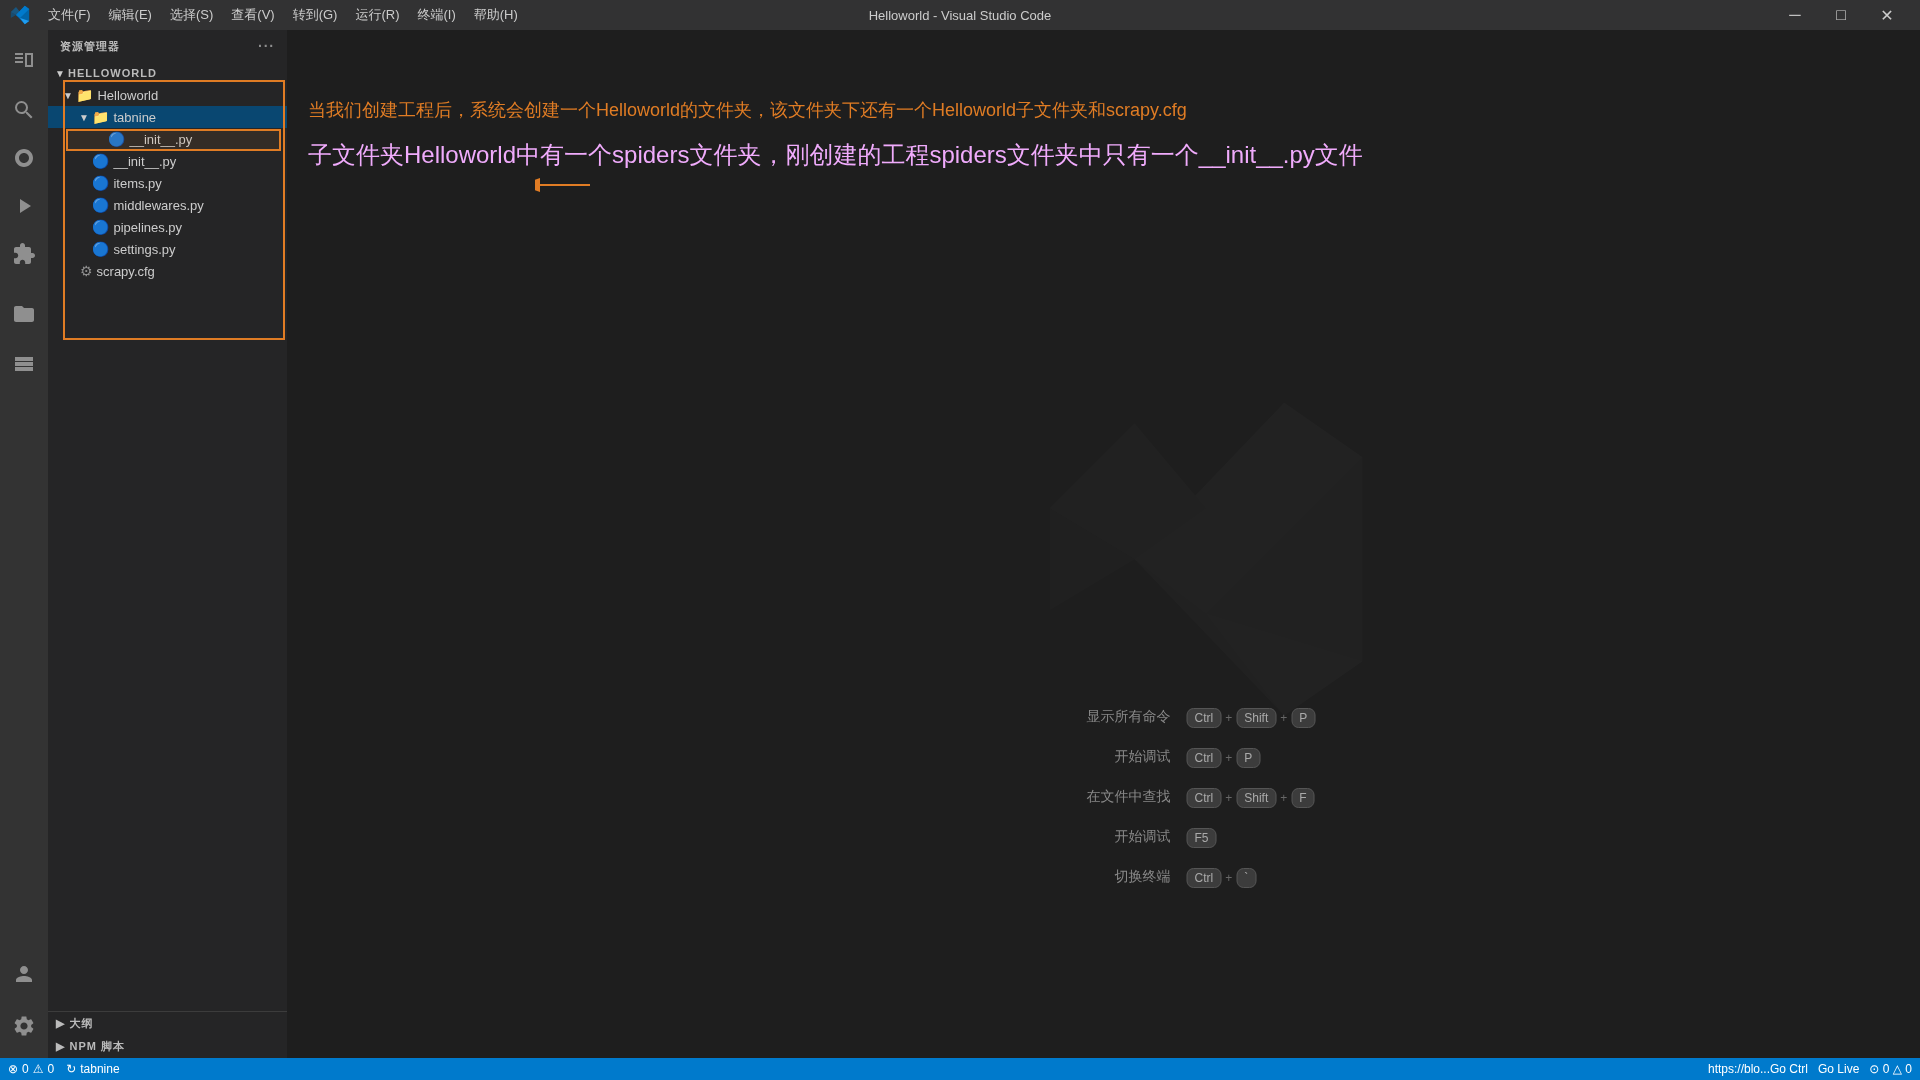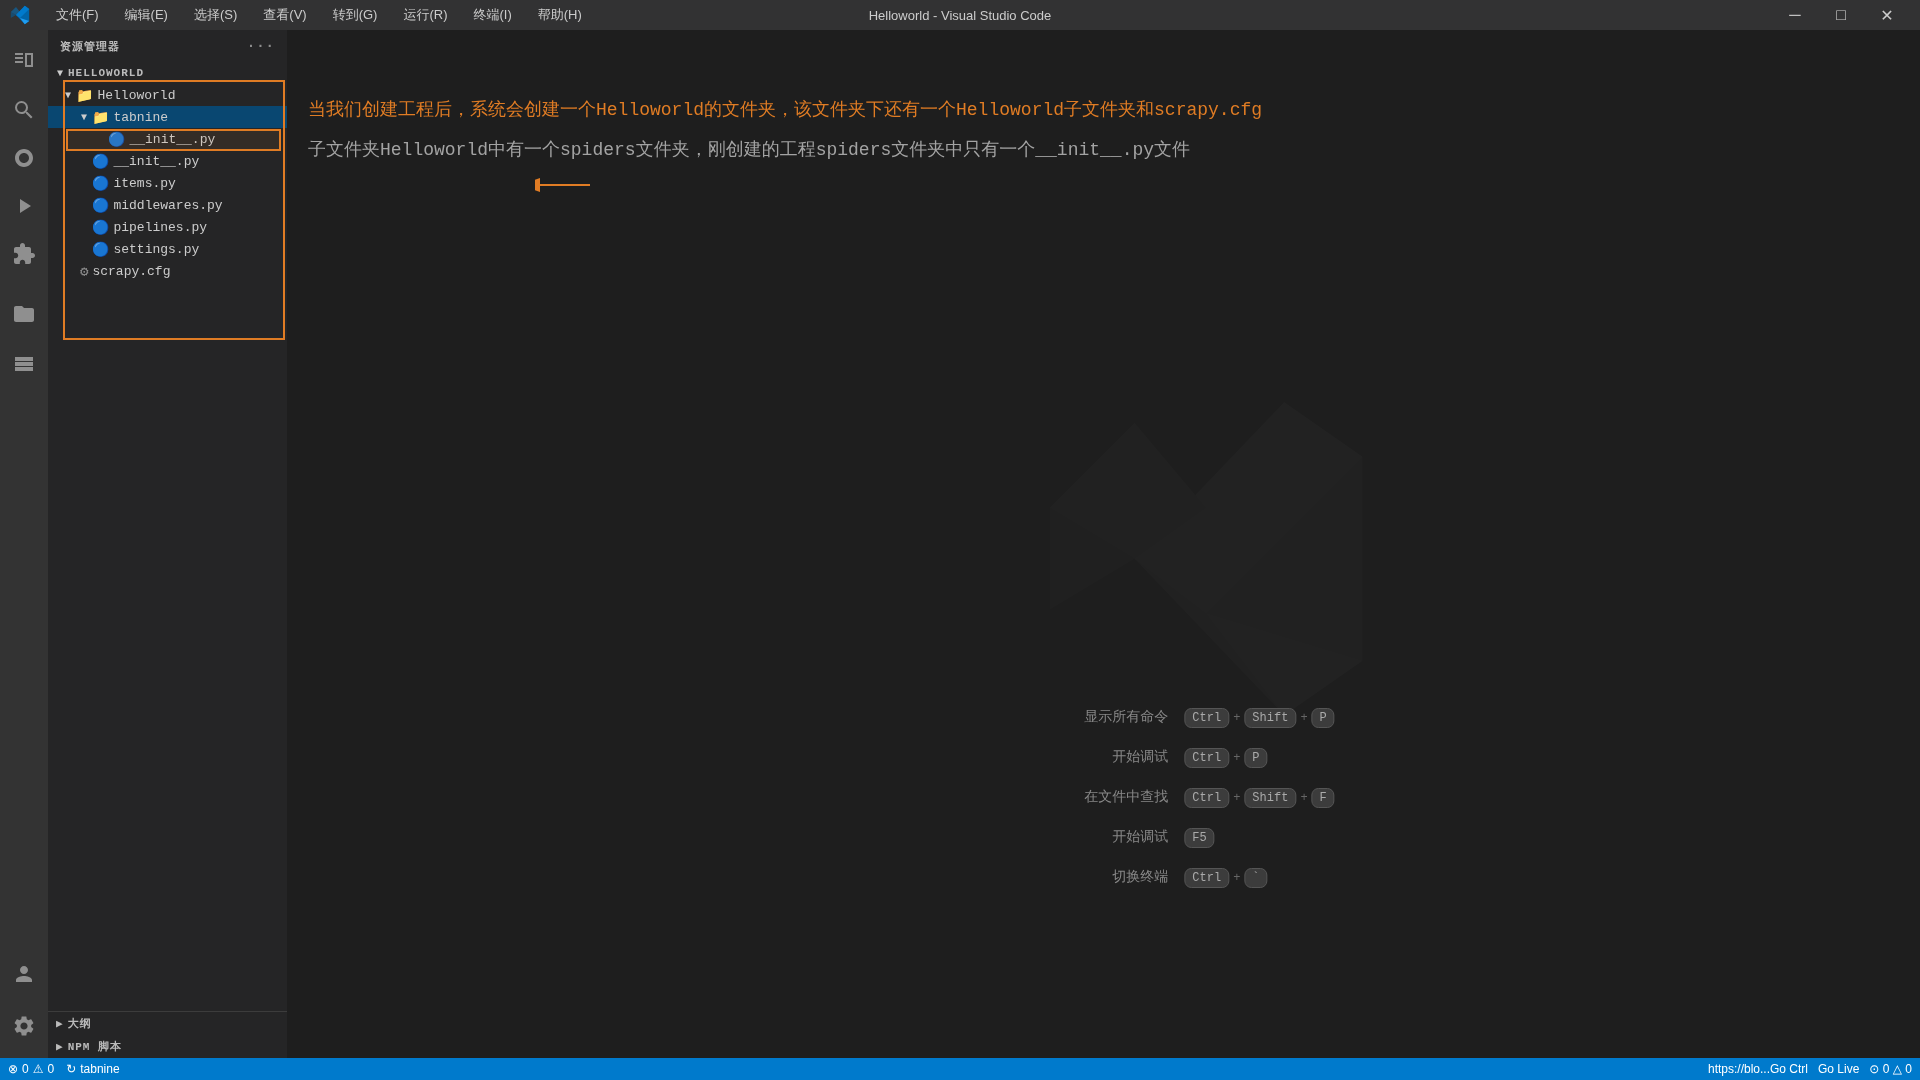--- a/index.html
+++ b/index.html
@@ -20,21 +20,21 @@
       background: #323233;
       display: flex;
       align-items: center;
       justify-content: space-between;
       padding: 0 10px;
       flex-shrink: 0;
     }
     .titlebar-menu {
       display: flex;
       align-items: center;
-      gap: 10px;
+      gap: 2px;
     }
     .titlebar-logo {
       width: 20px;
       height: 20px;
       margin-right: 8px;
     }
     .menu-item {
       padding: 2px 8px;
       font-size: 13px;
       color: #cccccc;
@@ -63,21 +63,20 @@
       font-size: 16px;
       color: #cccccc;
       cursor: pointer;
     }
 
     
     .main-layout {
       display: flex;
       flex: 1;
       overflow: hidden;
-      font-family: Liberation Mono, monospace;
     }
 
     
     .activity-bar {
       width: 48px;
       background: #333333;
       display: flex;
       flex-direction: column;
       align-items: center;
       padding-top: 8px;
@@ -210,22 +209,22 @@
       font-size: 18px;
       color: #e07c24;
       padding: 0 20px;
       line-height: 1.4;
     }
     .annotation-line2 {
       position: absolute;
       top: 108px;
       left: 0;
       right: 200px;
-      font-size: 18px;
-      color: #a3a3a3;
+      font-size: 24px;
+      color: #f0abfc;
       padding: 0 20px;
       line-height: 1.4;
     }
 
     
     .arrow-svg {
       position: absolute;
       top: 120px;
       left: 250px;
     }

